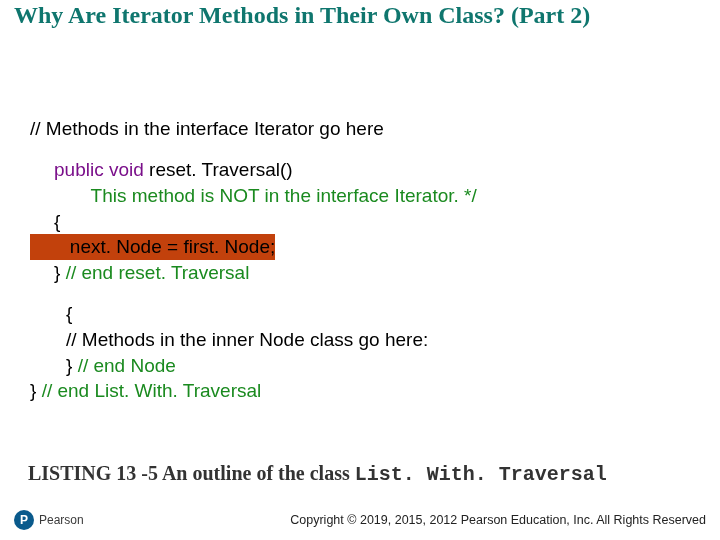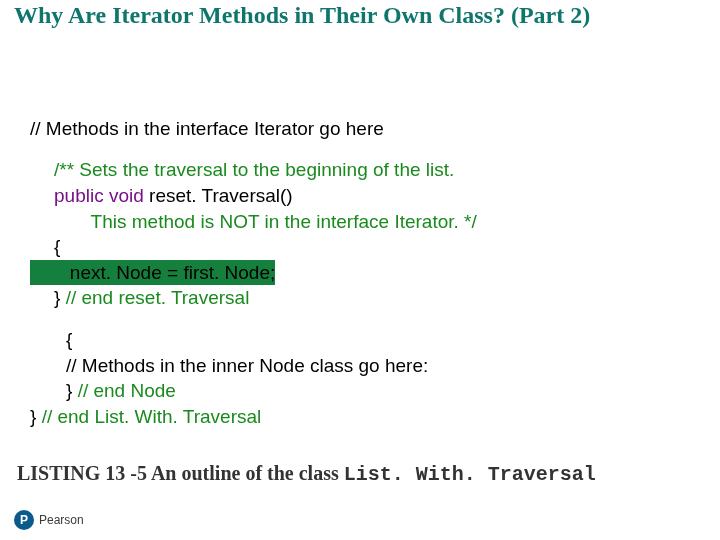--- a/index.html
+++ b/index.html
@@ -21,26 +21,26 @@
   .code-block {
     font-family: Arial, Helvetica, sans-serif;
     font-size: 19px;
     line-height: 1.35;
     padding-top: 86px;
     padding-left: 30px;
   }
   .code-line { white-space: pre; }
   .kw { color: #7a0f8a; }   
   .cm { color: #1a8a1f; }   
-  .bg { background: #15803d; } 
+  .bg { background: #c2410c; } 
   .indent1 { padding-left: 24px; }
   .indent3 { padding-left: 36px; }
   .listing {
     position: absolute;
-    left: 17px;
+    left: 28px;
     bottom: 54px;
     font-size: 20px;
     font-weight: bold;
     color: #333;
   }
   .listing .mono { font-family: "Courier New", Courier, monospace; }
   .footer {
     position: absolute;
     bottom: 10px;
     left: 0;
@@ -80,21 +80,20 @@
   }
 </style>
 </head>
 <body>
 
 <div class="title">Why Are Iterator Methods in Their Own Class? (Part 2)</div>
 
 <div class="code-block">
   <div class="code-line">// Methods in the interface Iterator go here</div>
   <div style="height:16px"></div>
-  <div class="code-line indent1 cm">/** Sets the traversal to the beginning of the list.</div>
   <div class="code-line indent1"><span class="kw">public void</span><span> reset. Traversal()</span></div>
   <div class="code-line indent1 cm">       This method is NOT in the interface Iterator. */</div>
   <div class="code-line indent1">{</div>
   <div class="code-line indent1 bg" style="display:inline-block">   next. Node = first. Node;</div>
   <div class="code-line indent1"><span>} </span><span class="cm">// end reset. Traversal</span></div>
   <div style="height:16px"></div>
   <div class="code-line indent3">{</div>
   <div class="code-line indent3">// Methods in the inner Node class go here:</div>
   <div class="code-line indent3"><span>} </span><span class="cm">// end Node</span></div>
   <div class="code-line"><span>} </span><span class="cm">// end List. With. Traversal</span></div>
@@ -102,13 +101,14 @@
 
 <div class="listing">
   <span>LISTING 13 -5 An outline of the class </span><span class="mono">List. With. Traversal</span>
 </div>
 
 <div class="footer">
   <div class="logo">
     <div class="logo-circle">P</div>
     <div class="logo-text">Pearson</div>
   </div>
+  <div class="copyright">Copyright © 2019, 2015, 2012 Pearson Education, Inc. All Rights Reserved</div>
 </div>
 
 </body></html>

